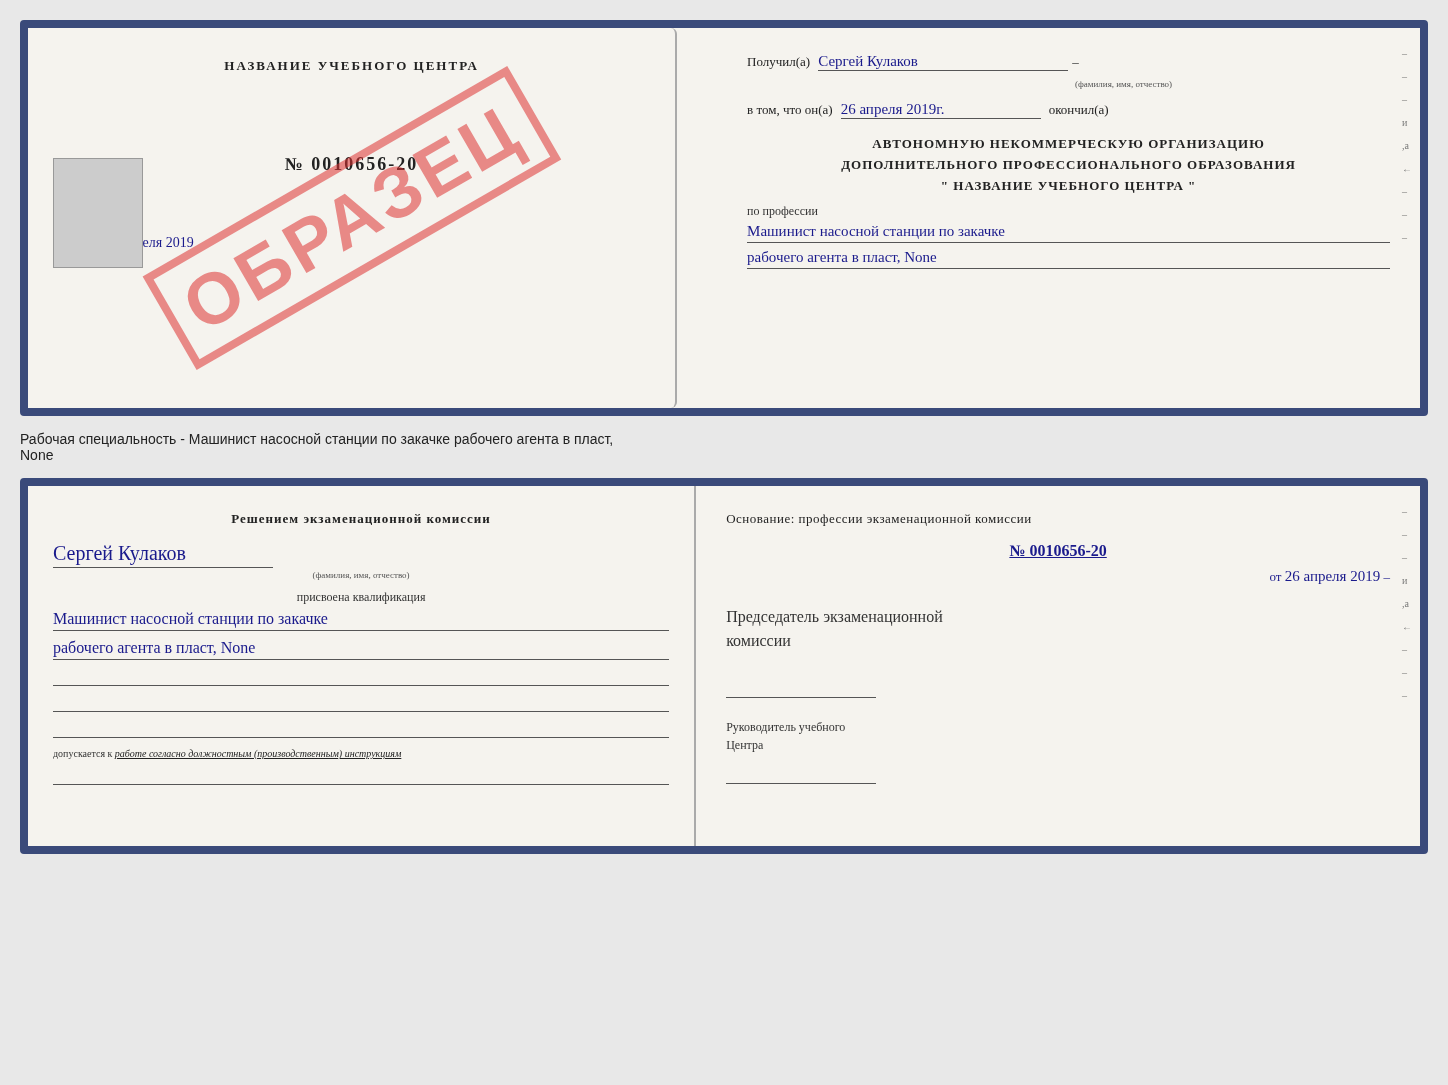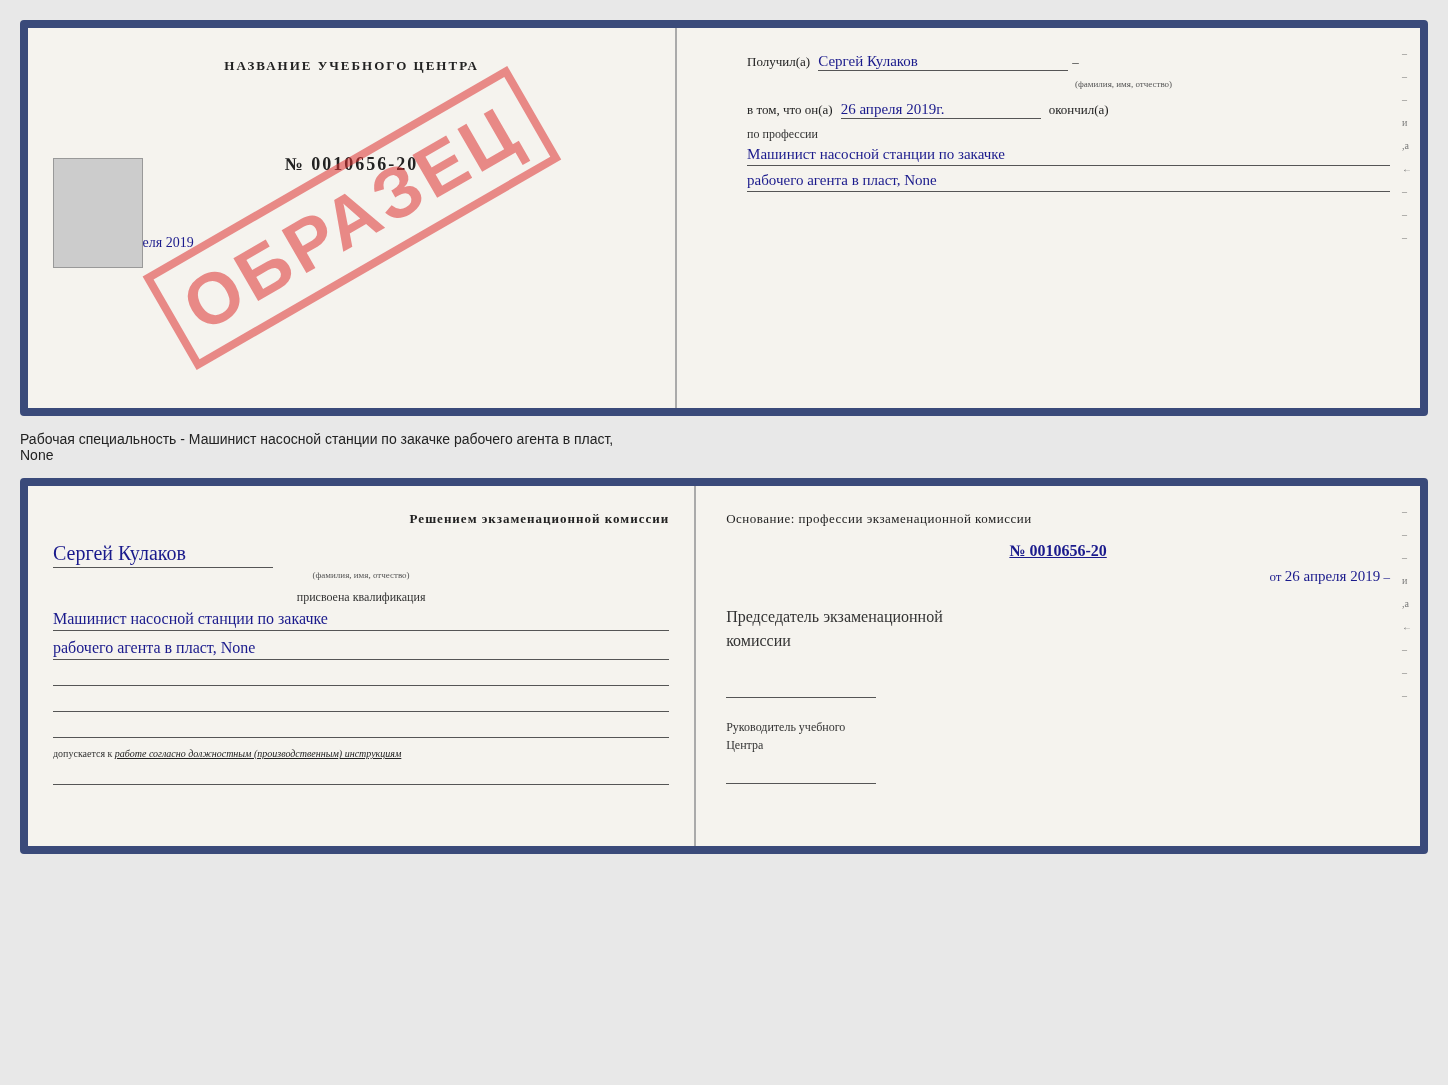--- a/index.html
+++ b/index.html
@@ -24,20 +24,21 @@
       overflow: hidden;
     }
 
     .doc-left {
       width: 48%;
       border-right: 2px solid #aaa;
       padding: 30px 30px 20px 30px;
       position: relative;
       background: #f5f3ee;
       min-height: 380px;
+      border-radius: 6px;
     }
 
     .doc-right {
       width: 52%;
       padding: 25px 30px 20px 30px;
       background: #f5f3ee;
       position: relative;
       margin-left: 40px;
     }
 
@@ -205,21 +206,21 @@
       background: #f5f3ee;
       position: relative;
     }
 
     .section-title {
       font-size: 13px;
       font-weight: bold;
       letter-spacing: 1px;
       color: #222;
       margin-bottom: 15px;
-      text-align: right;
+      text-align: center;
     }
 
     .name-handwritten {
       font-family: 'Segoe Script', 'Brush Script MT', cursive;
       color: #1a1a8c;
       font-size: 20px;
       border-bottom: 1px solid #555;
       display: inline-block;
       min-width: 220px;
       padding-bottom: 2px;
@@ -368,20 +369,25 @@
     <div style="text-align: right; margin-bottom: 12px; padding-left: 110px;">
       <span class="small-label">(фамилия, имя, отчество)</span>
     </div>
 
     <div class="right-line">
       <span class="label-text">в том, что он(а)</span>
       <span class="handwritten underline-field" style="margin: 0 8px;">26 апреля 2019г.</span>
       <span>окончил(а)</span>
     </div>
 
+    <div class="right-block-text">
+      <div>АВТОНОМНУЮ НЕКОММЕРЧЕСКУЮ ОРГАНИЗАЦИЮ</div>
+      <div>ДОПОЛНИТЕЛЬНОГО ПРОФЕССИОНАЛЬНОГО ОБРАЗОВАНИЯ</div>
+      <div>"  НАЗВАНИЕ УЧЕБНОГО ЦЕНТРА  "</div>
+    </div>
 
     <div class="profession-line">
       <span>по профессии</span>
     </div>
     <span class="profession-handwritten">Машинист насосной станции по закачке</span>
     <span class="profession-handwritten">рабочего агента в пласт, None</span>
 
     <div class="right-margin-marks">
       <span class="r-mark">–</span>
       <span class="r-mark">–</span>

